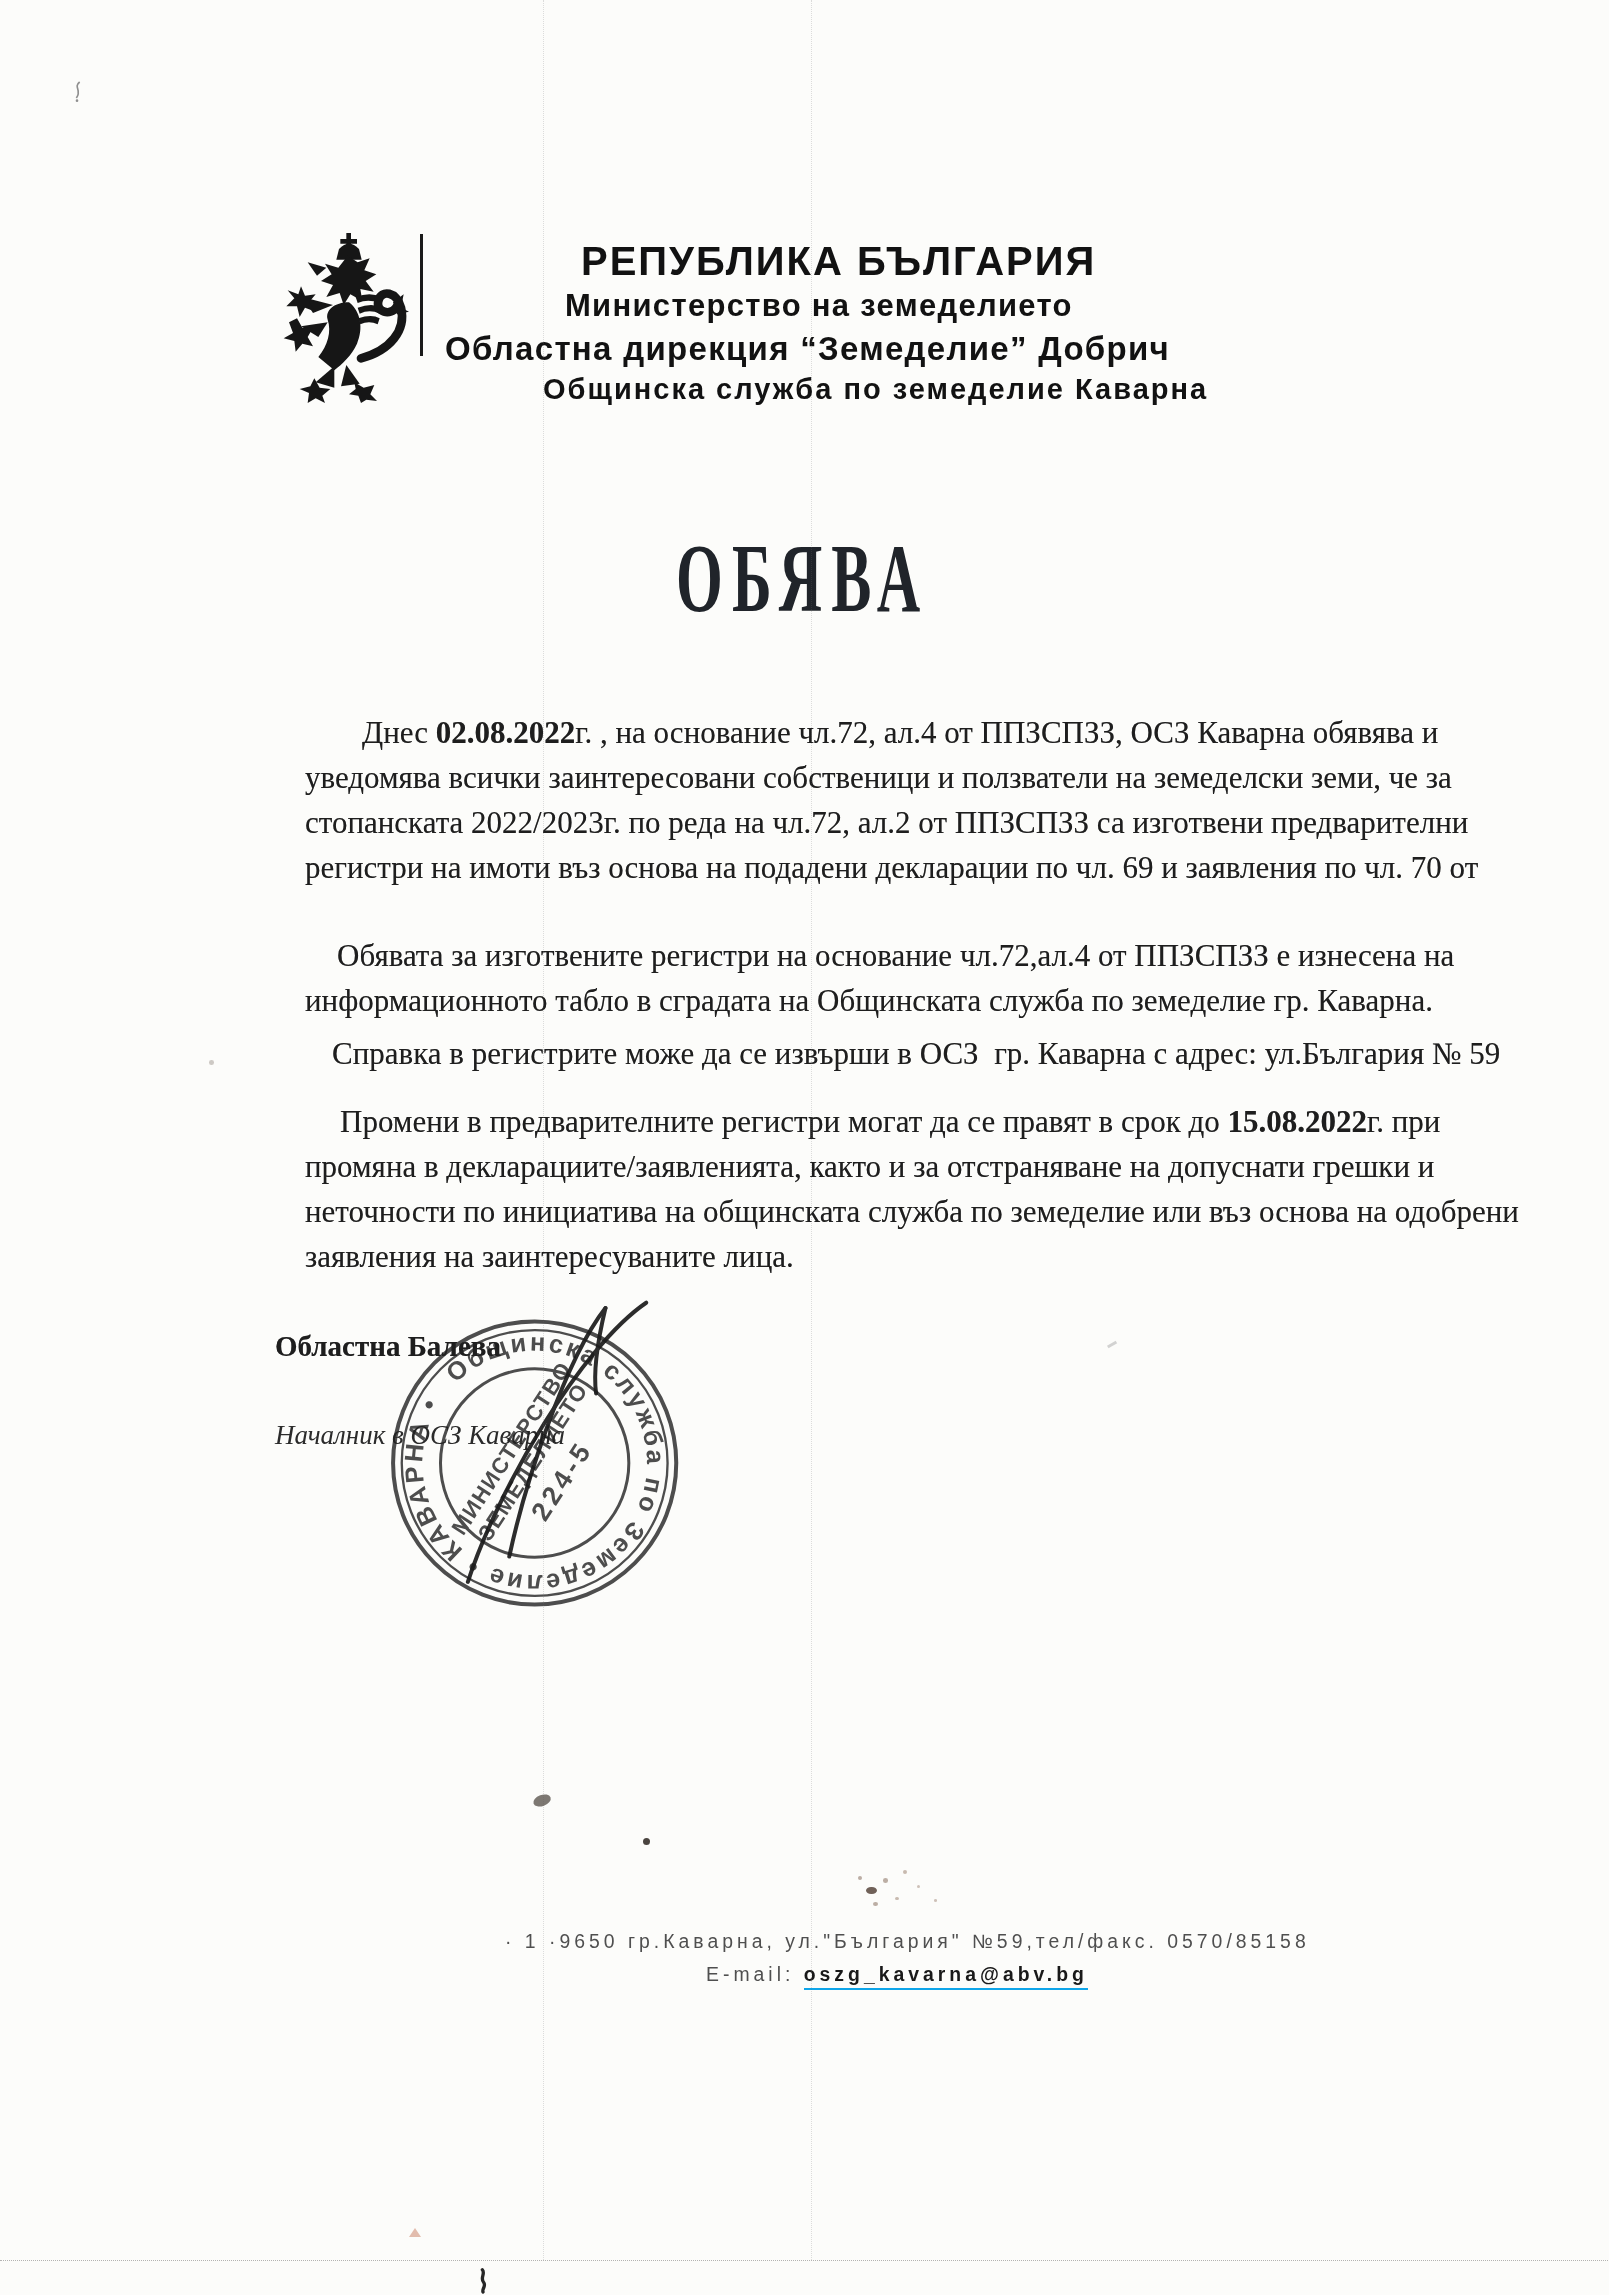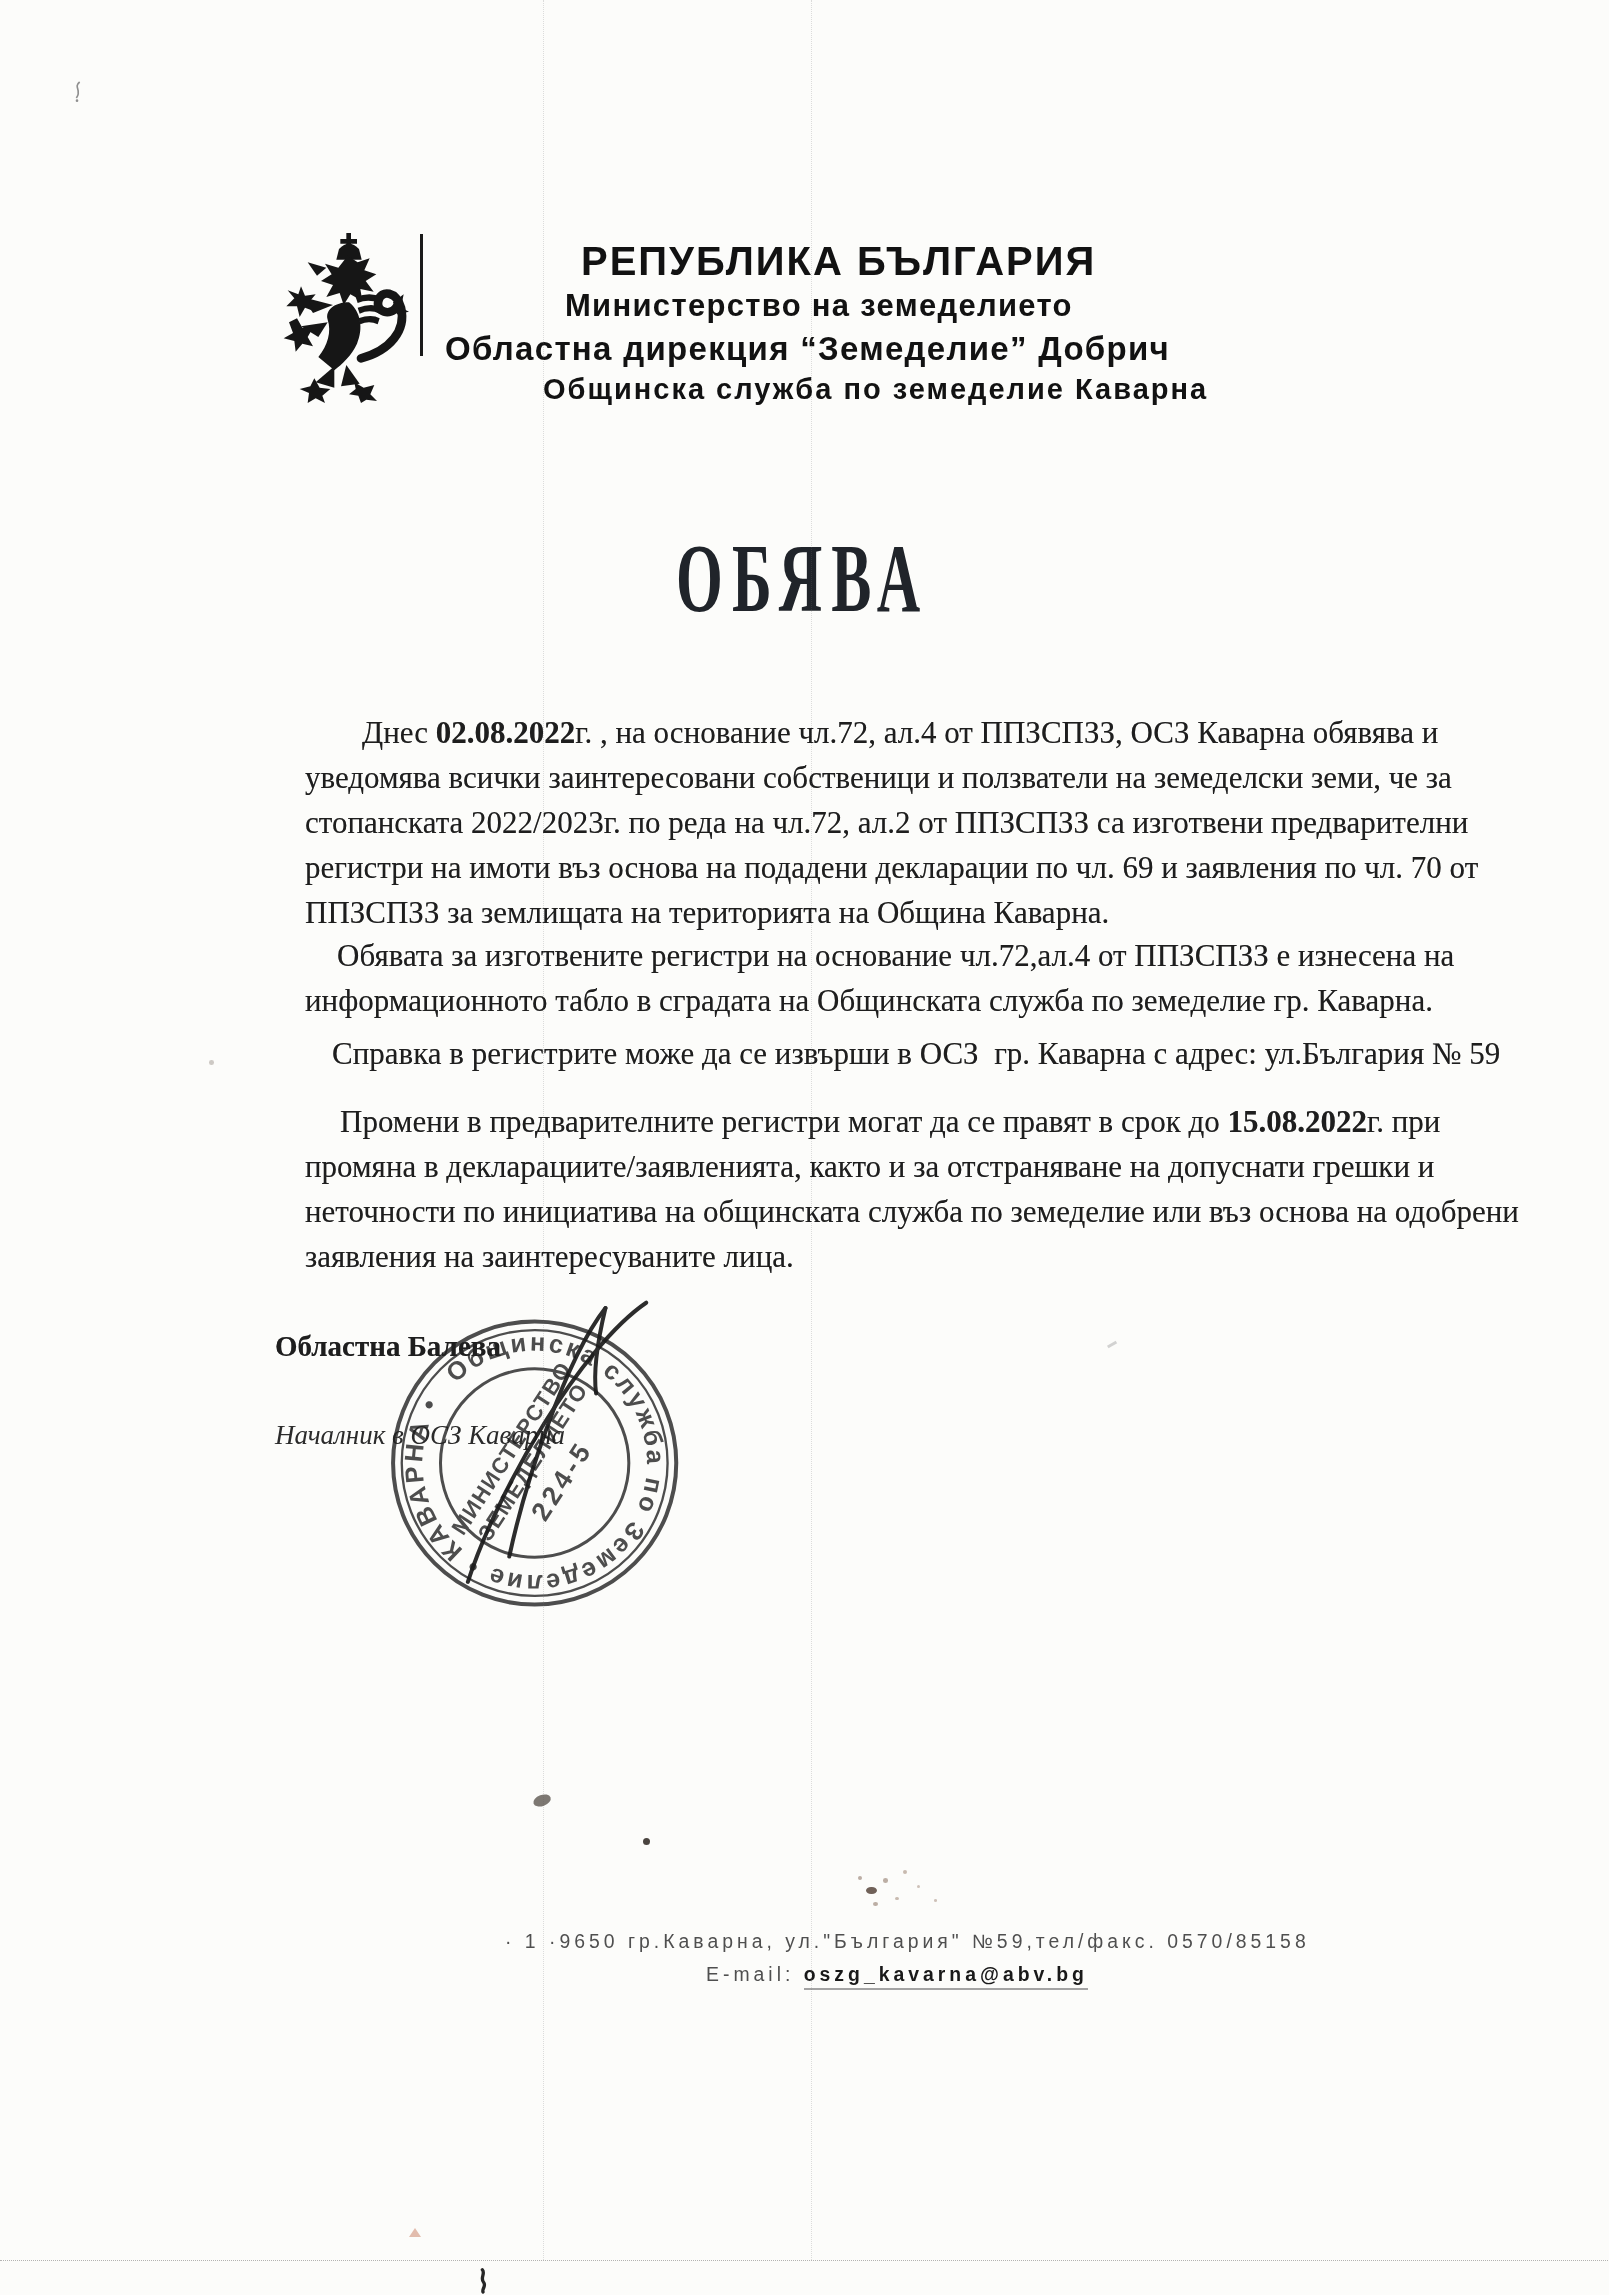--- a/index.html
+++ b/index.html
@@ -35,21 +35,21 @@
   
   .sig-name{left:275px; top:1330px; font-size:29px; font-weight:bold; white-space:pre;
             text-shadow:0 0 0.4px rgba(25,25,25,.5);}
   .sig-role{left:275px; top:1375px; font-size:27px; font-style:italic; white-space:pre;
             color:#2b2b2b;margin-top:45px;}
   
   .foot{position:absolute; font-family:"Liberation Sans","DejaVu Sans",sans-serif;
         font-size:19.4px; letter-spacing:4px; color:#4f4f4f; white-space:pre;}
   .f1{left:505px; top:1930px;}
   .f2{left:706px; top:1963px;}
-  .email{font-weight:bold; color:#191919; border-bottom:2px solid #a3a3a3; padding-bottom:3.3px;}
+  .email{font-weight:bold; color:#191919; border-bottom:2px solid #0ea5e9; padding-bottom:3.3px;}
   
   .foldv{width:0; border-left:1.3px dotted rgba(110,110,110,.22); top:0; height:2260px;}
   .foldh{left:0; top:2260px; width:1610px; height:0; border-top:1.3px dotted rgba(90,90,90,.45);}
   .dot{border-radius:50%;}
 </style>
 </head>
 <body>
 
 <div class="page">
 
@@ -82,21 +82,20 @@
   <div class="hline h3">Областна дирекция “Земеделие” Добрич</div>
   <div class="hline h4">Общинска служба по земеделие Каварна</div>
 
   <div class="abs doc-title">ОБЯВА</div>
 
   <div class="para p1">
     <div class="ln ind86"><span>Днес </span><b>02.08.2022</b><span>г. , на основание чл.72, ал.4 от ППЗСПЗЗ, ОСЗ Каварна обявява и</span></div>
     <div class="ln">уведомява всички заинтересовани собственици и ползватели на земеделски земи, че за</div>
     <div class="ln">стопанската 2022/2023г. по реда на чл.72, ал.2 от ППЗСПЗЗ са изготвени предварителни</div>
     <div class="ln">регистри на имоти въз основа на подадени декларации по чл. 69 и заявления по чл. 70 от</div>
-    <div class="ln">ППЗСПЗЗ за землищата на територията на Община Каварна.</div>
   </div>
 
   <div class="para p2">
     <div class="ln ind48">Обявата за изготвените регистри на основание чл.72,ал.4 от ППЗСПЗЗ е изнесена на</div>
     <div class="ln">информационното табло в сградата на Общинската служба по земеделие гр. Каварна.</div>
   </div>
 
   <div class="para p3">
     <div class="ln ind40">Справка в регистрите може да се извърши в ОСЗ  гр. Каварна с адрес: ул.България № 59</div>
   </div>

